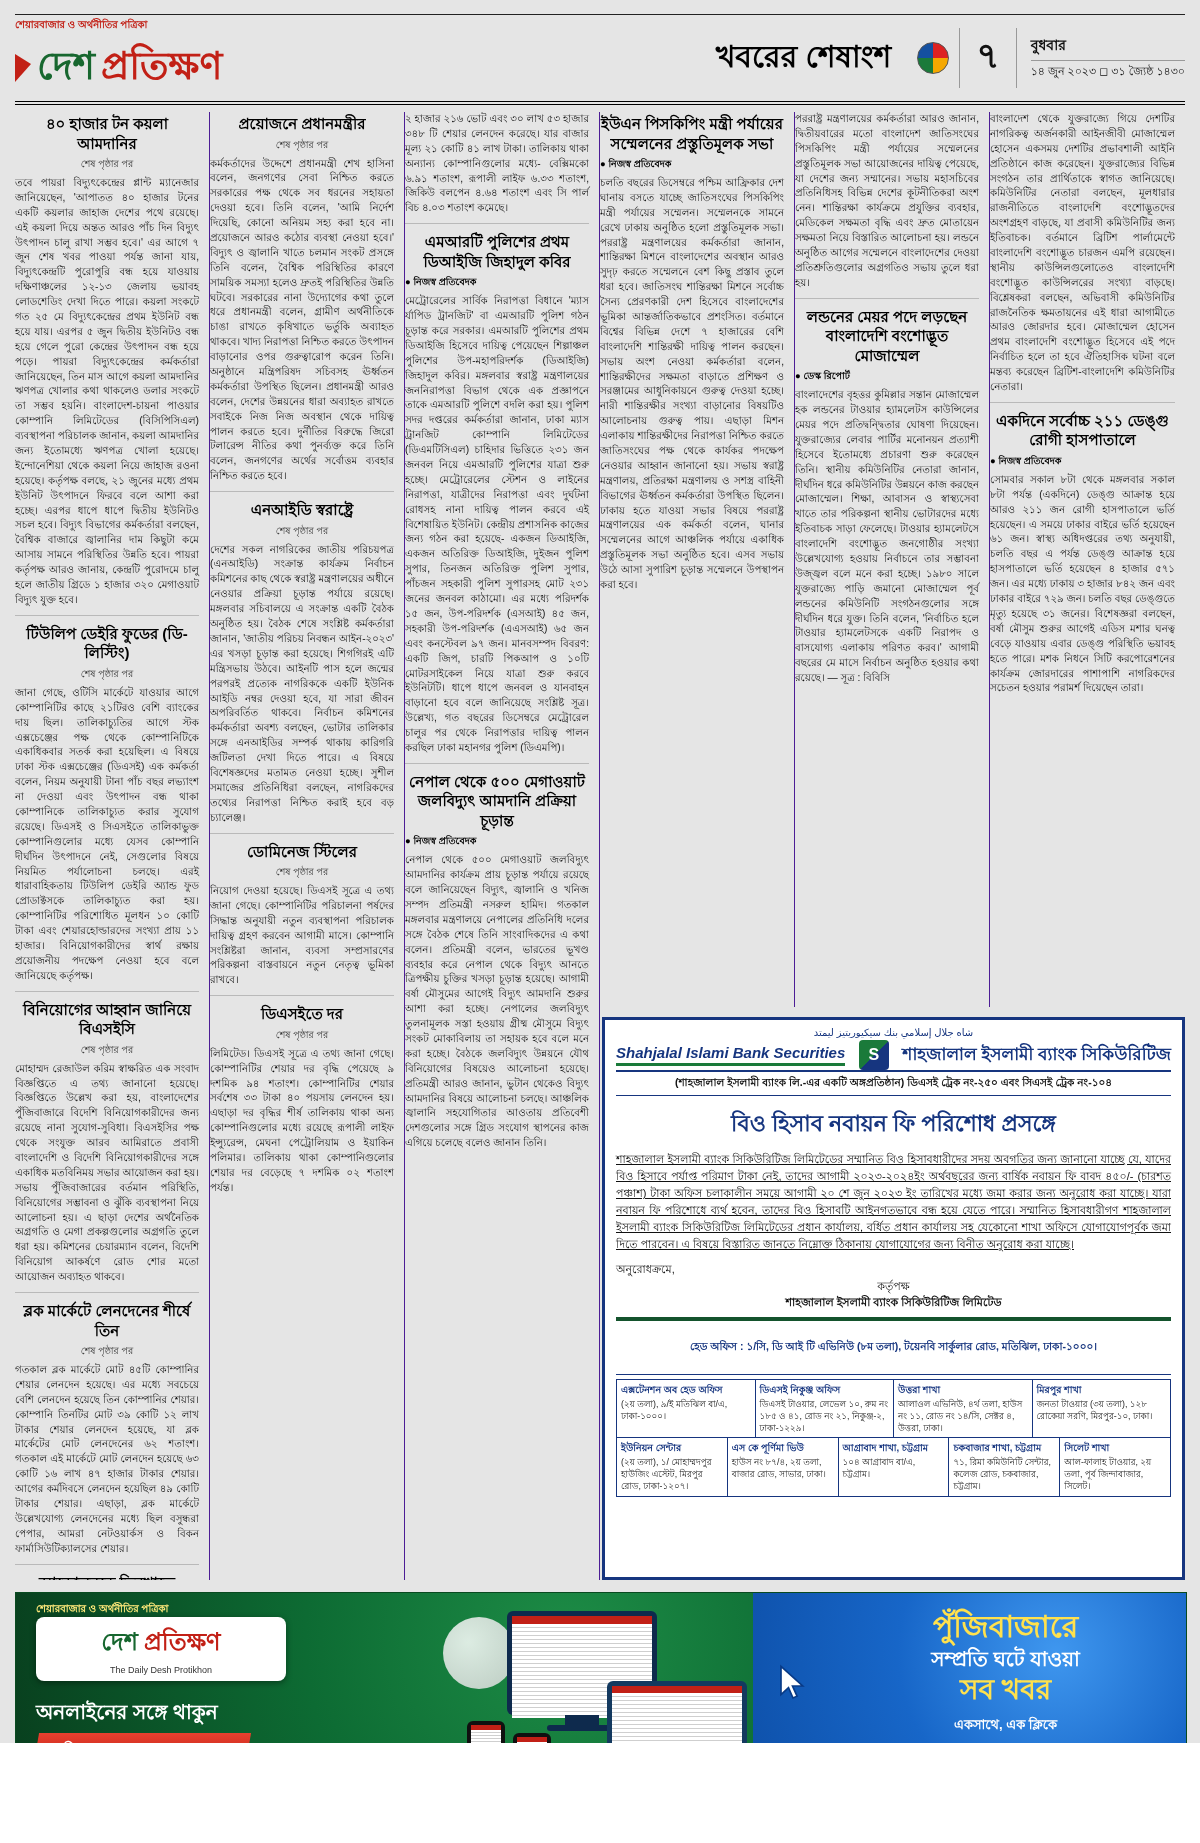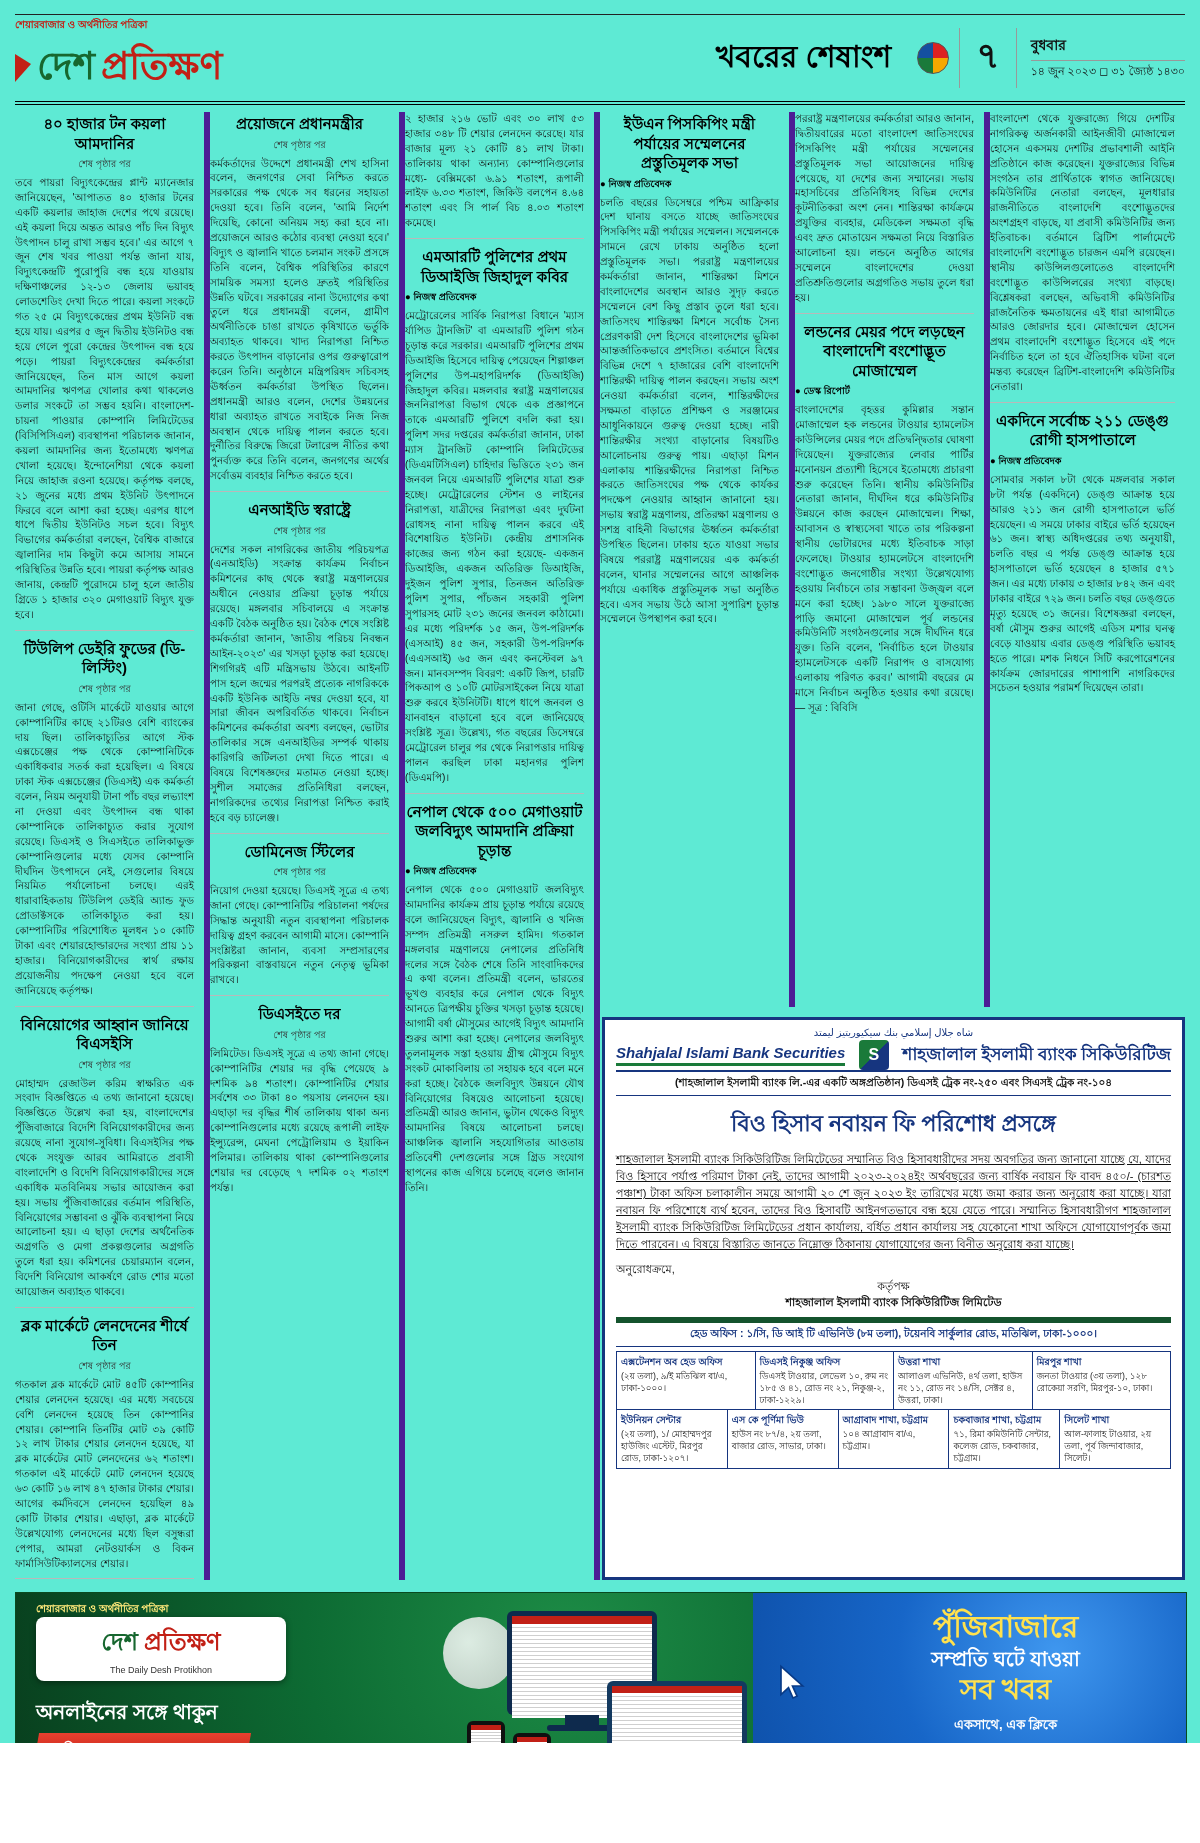--- a/index.html
+++ b/index.html
@@ -1,16 +1,16 @@
 <!DOCTYPE html>
 <html lang="bn"><head>
 <meta charset="utf-8">
 <style>
   html,body{margin:0;padding:0;background:#fff;}
-  .page{position:relative;width:1200px;height:1743px;background:#5eead4;margin:0 auto;
+  .page{position:relative;width:1200px;height:1743px;background:#e5e5e5;margin:0 auto;
         font-family:"Liberation Sans","DejaVu Sans",sans-serif;color:#111;overflow:hidden;}
 
   
   .masthead{position:absolute;left:15px;right:15px;top:14px;height:86px;
             display:flex;align-items:center;border-top:1px solid #222;border-bottom:4px double #000;}
   .mast-left{display:flex;flex-direction:column;justify-content:center;min-width:300px;}
   .mast-tagline{font-size:10px;color:#c22016;font-weight:bold;margin-bottom:2px;}
   .mast-logo{display:flex;align-items:baseline;gap:6px;}
   .logo-mark{width:0;height:0;border-left:16px solid #c22016;border-top:10px solid transparent;
              border-bottom:18px solid transparent;display:inline-block;align-self:center;}
@@ -21,21 +21,21 @@
           background:conic-gradient(#d22 0 25%,#f5a800 25% 50%,#1a7a3a 50% 75%,#1450a0 75% 100%);
           border:1px solid #555;margin:0 10px;flex:none;}
   .mast-pageno{font-size:36px;font-weight:bold;padding:0 16px;border-left:1px solid #999;border-right:1px solid #999;}
   .mast-date{padding-left:14px;text-align:left;min-width:150px;}
   .mast-day{font-size:14px;font-weight:bold;border-bottom:1px solid #999;padding-bottom:2px;margin-bottom:2px;}
   .mast-dateline{font-size:11px;}
 
   
   .content{position:absolute;top:112px;left:15px;width:1170px;height:1468px;}
   .col{position:absolute;top:0;width:195px;box-sizing:border-box;padding-right:10px;
-       border-right:6px solid #4c1d95;overflow:hidden;}
+       border-right:1px solid #4c1d95;overflow:hidden;}
   .col.last{border-right:none;}
   .article + .article{border-top:1px solid #b9b9b9;margin-top:7px;padding-top:6px;}
   .headline{font-size:15px;line-height:1.3;font-weight:bold;text-align:center;margin:2px 0 4px 0;color:#000;}
   .byline{font-size:9.5px;margin:0 0 4px 0;}
   .byline.continued{text-align:center;color:#333;}
   .byline.reporter{text-align:left;font-weight:bold;color:#000;}
   .body-text{font-size:10.2px;line-height:1.46;text-align:justify;margin:0;color:#141414;}
 
   
   .ad{position:absolute;left:587px;top:905px;width:583px;height:563px;box-sizing:border-box;
@@ -46,21 +46,21 @@
   .bank-logo{width:30px;height:30px;border-radius:4px;background:linear-gradient(135deg,#1a7a3a 50%,#16357f 50%);
              color:#fff;font-weight:bold;font-size:16px;display:flex;align-items:center;justify-content:center;flex:none;}
   .ad-brand-bn{font-size:17px;font-weight:bold;color:#16357f;text-align:right;}
   .ad-subline{text-align:center;font-size:10.5px;font-weight:bold;color:#111;padding:3px 0;border-bottom:1px solid #16357f;}
   .ad-title{text-align:center;font-size:22px;font-weight:bold;color:#16357f;margin:10px 0 8px 0;}
   .ad-body{font-size:11px;line-height:1.55;text-align:justify;margin:0 0 8px 0;text-decoration:underline;}
   .ad-sign{text-align:center;font-size:11px;line-height:1.5;margin-bottom:6px;}
   .ad-sign .s1{text-align:left;}
   .ad-sign .s3{font-weight:bold;}
   .ad-headoffice{text-align:center;font-size:10.5px;font-weight:bold;color:#16357f;
-                 border-top:6px solid #14532d;border-bottom:1px solid #16357f;padding:3px 0;margin-bottom:4px;}
+                 border-top:4px solid #14532d;border-bottom:1px solid #16357f;padding:18px 0;margin-bottom:4px;}
   .ad-table{border:1px solid #16357f;}
   .ad-row{display:flex;}
   .ad-row + .ad-row{border-top:1px solid #16357f;}
   .ad-cell{flex:1;border-right:1px solid #16357f;padding:3px 4px;box-sizing:border-box;}
   .ad-cell:last-child{border-right:none;}
   .ad-cell-title{font-size:9.5px;font-weight:bold;color:#16357f;margin-bottom:1px;}
   .ad-cell-addr{font-size:8.8px;line-height:1.35;color:#222;}
 
   
   .banner{position:absolute;left:15px;top:1592px;width:1170px;height:238px;display:flex;overflow:hidden;border:1px solid #094a20;}

